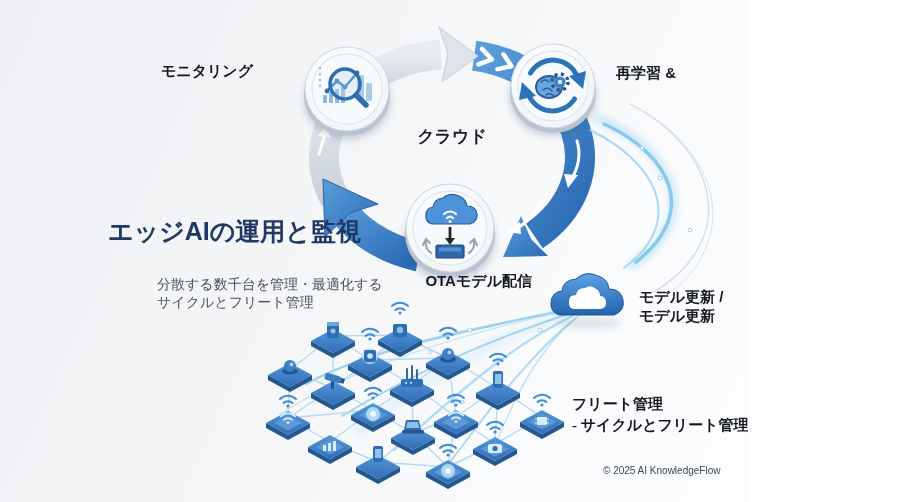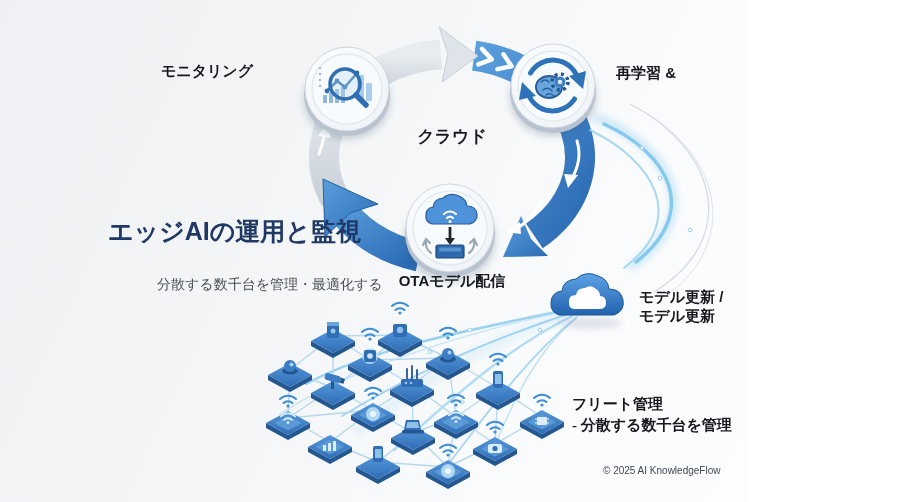--- a/index.html
+++ b/index.html
@@ -8,21 +8,21 @@
     background:linear-gradient(115deg,#eef0f3 0%,#f4f5f7 40%,#fafbfc 75%,#fcfdfe 100%);
     font-family:"Liberation Sans",sans-serif;
   }
   #diagram{position:absolute;left:0;top:0;}
   .label{position:absolute;font-weight:bold;color:#15181d;line-height:19px;font-size:15px;}
   .label span{display:block;}
   .centered{text-align:center;}
   #lbl-monitoring{left:132px;top:61px;width:150px;}
   #lbl-retrain{left:616px;top:63px;width:130px;}
   #lbl-cycle-center{left:377px;top:126px;width:150px;font-size:17px;line-height:21px;color:#181c22;}
-  #lbl-ota{left:372px;top:271px;width:160px;}
+  #lbl-ota{left:372px;top:271px;width:160px;text-align:right;}
   #lbl-cloud{left:639px;top:287px;width:130px;}
   #lbl-fleet{left:572px;top:394px;width:220px;line-height:21px;font-family:Liberation Serif, serif;}
   #title{left:108px;top:217px;width:300px;font-size:25px;line-height:28px;color:#1f3864;font-weight:bold;position:absolute;}
   #subtitle{left:128px;top:275px;width:280px;font-size:14px;line-height:18px;color:#4b5158;font-weight:normal;position:absolute;margin-left:29px;}
   #copyright{left:603px;top:465px;width:220px;font-size:10px;color:#3f4652;font-weight:normal;position:absolute;}
 </style>
 </head>
 <body>
 
 <div id="stage">
@@ -367,26 +367,27 @@
     <span>OTAモデル配信</span>
   </div>
 
   <div class="label" id="lbl-cloud">
     <span>モデル更新 /</span>
     <span>モデル更新</span>
   </div>
 
   <div class="label" id="lbl-fleet">
     <span>フリート管理</span>
-    <span>- 分散する数千台を管理</span>
+    <span>- サイクルとフリート管理</span>
   </div>
 
   <div id="title">
     <span style="display:block">エッジAIの運用と監視</span>
   </div>
 
   <div id="subtitle">
     <span style="display:block">分散する数千台を管理・最適化する</span>
+    <span style="display:block">サイクルとフリート管理</span>
   </div>
 
   <div id="copyright">© 2025 AI KnowledgeFlow</div>
 
 </div>
 
 </body></html>

